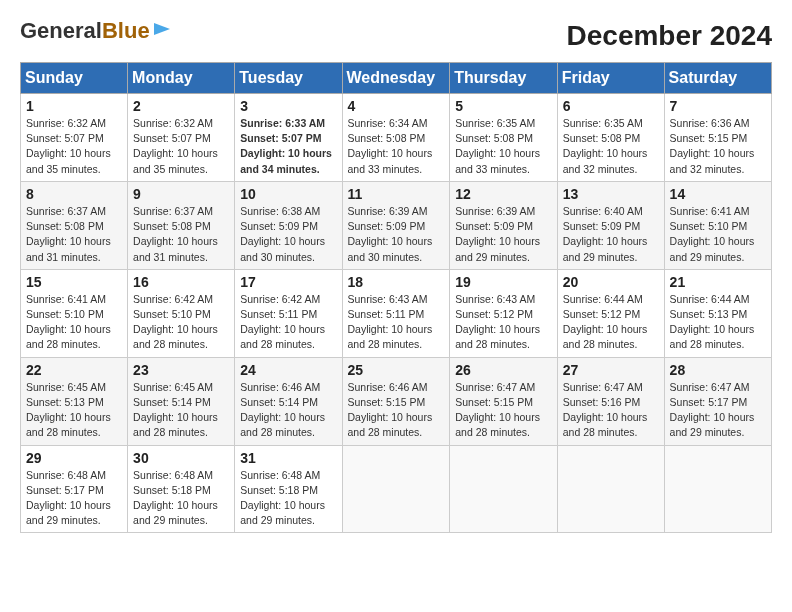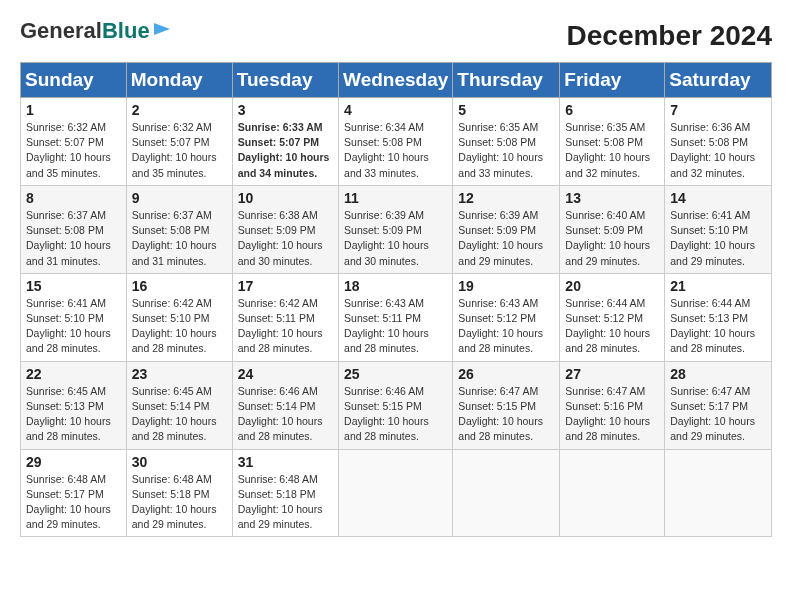--- a/index.html
+++ b/index.html
@@ -20,21 +20,21 @@
       display: flex;
       flex-direction: column;
       align-items: flex-start;
     }
     .logo-text {
       font-size: 22px;
       font-weight: bold;
       color: #333;
       line-height: 1;
     }
-    .logo-text span.blue { color: #0f766e; }
+    .logo-text span.blue { color: #a16207; }
     .title-block {
       text-align: right;
     }
     .title-block .month-year {
       font-size: 28px;
       font-weight: bold;
       color: #222;
     }
     .title-block .location {
       font-size: 15px;
@@ -43,21 +43,21 @@
     .calendar {
       width: 100%;
       border-collapse: collapse;
       font-size: 11px;
     }
     .calendar th {
       background: #2e6db4;
       color: #fff;
       padding: 6px 4px;
       text-align: left;
-      font-size: 19px;
+      font-size: 16px;
       font-weight: bold;
       border: 1px solid #aaa;
     }
     .calendar td {
       vertical-align: top;
       padding: 4px 5px;
       border: 1px solid #ccc;
       width: 108px;
       min-height: 80px;
       background: #fff;
@@ -152,21 +152,21 @@
         <td>
           <span class="day-num">6</span>
           <div class="day-info" style="white-space: pre-line;">Sunrise: 6:35 AM
 Sunset: 5:08 PM
 Daylight: 10 hours
 and 32 minutes.</div>
         </td>
         <td>
           <span class="day-num">7</span>
           <div class="day-info" style="white-space: pre-line;">Sunrise: 6:36 AM
-Sunset: 5:08 PM
+Sunset: 5:15 PM
 Daylight: 10 hours
 and 32 minutes.</div>
         </td>
       </tr>
       <tr>
         <td>
           <span class="day-num">8</span>
           <div class="day-info" style="white-space: pre-line;">Sunrise: 6:37 AM
 Sunset: 5:08 PM
 Daylight: 10 hours

